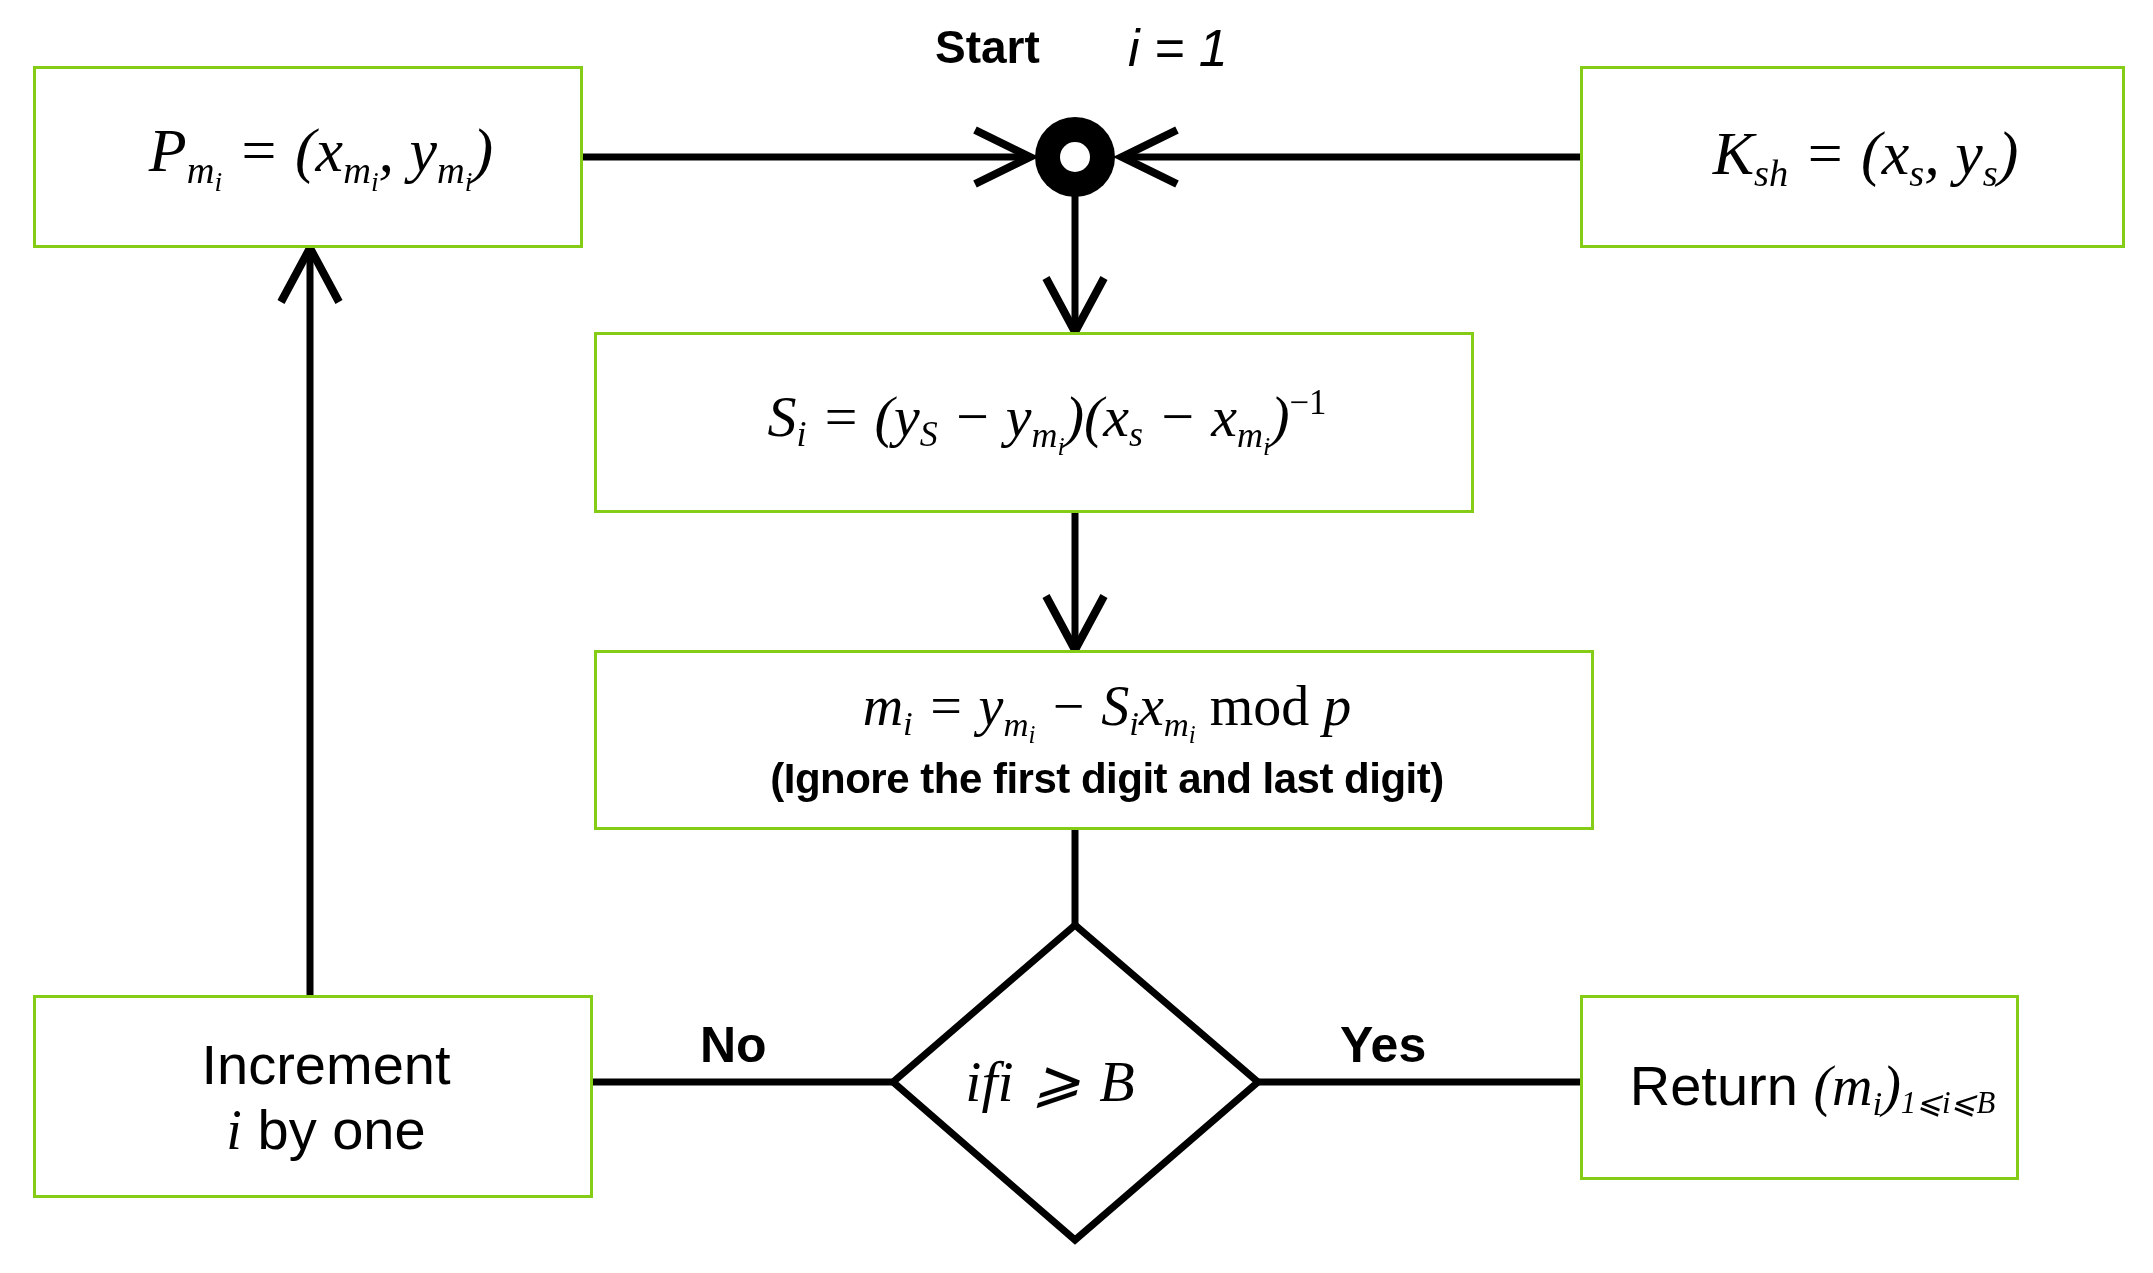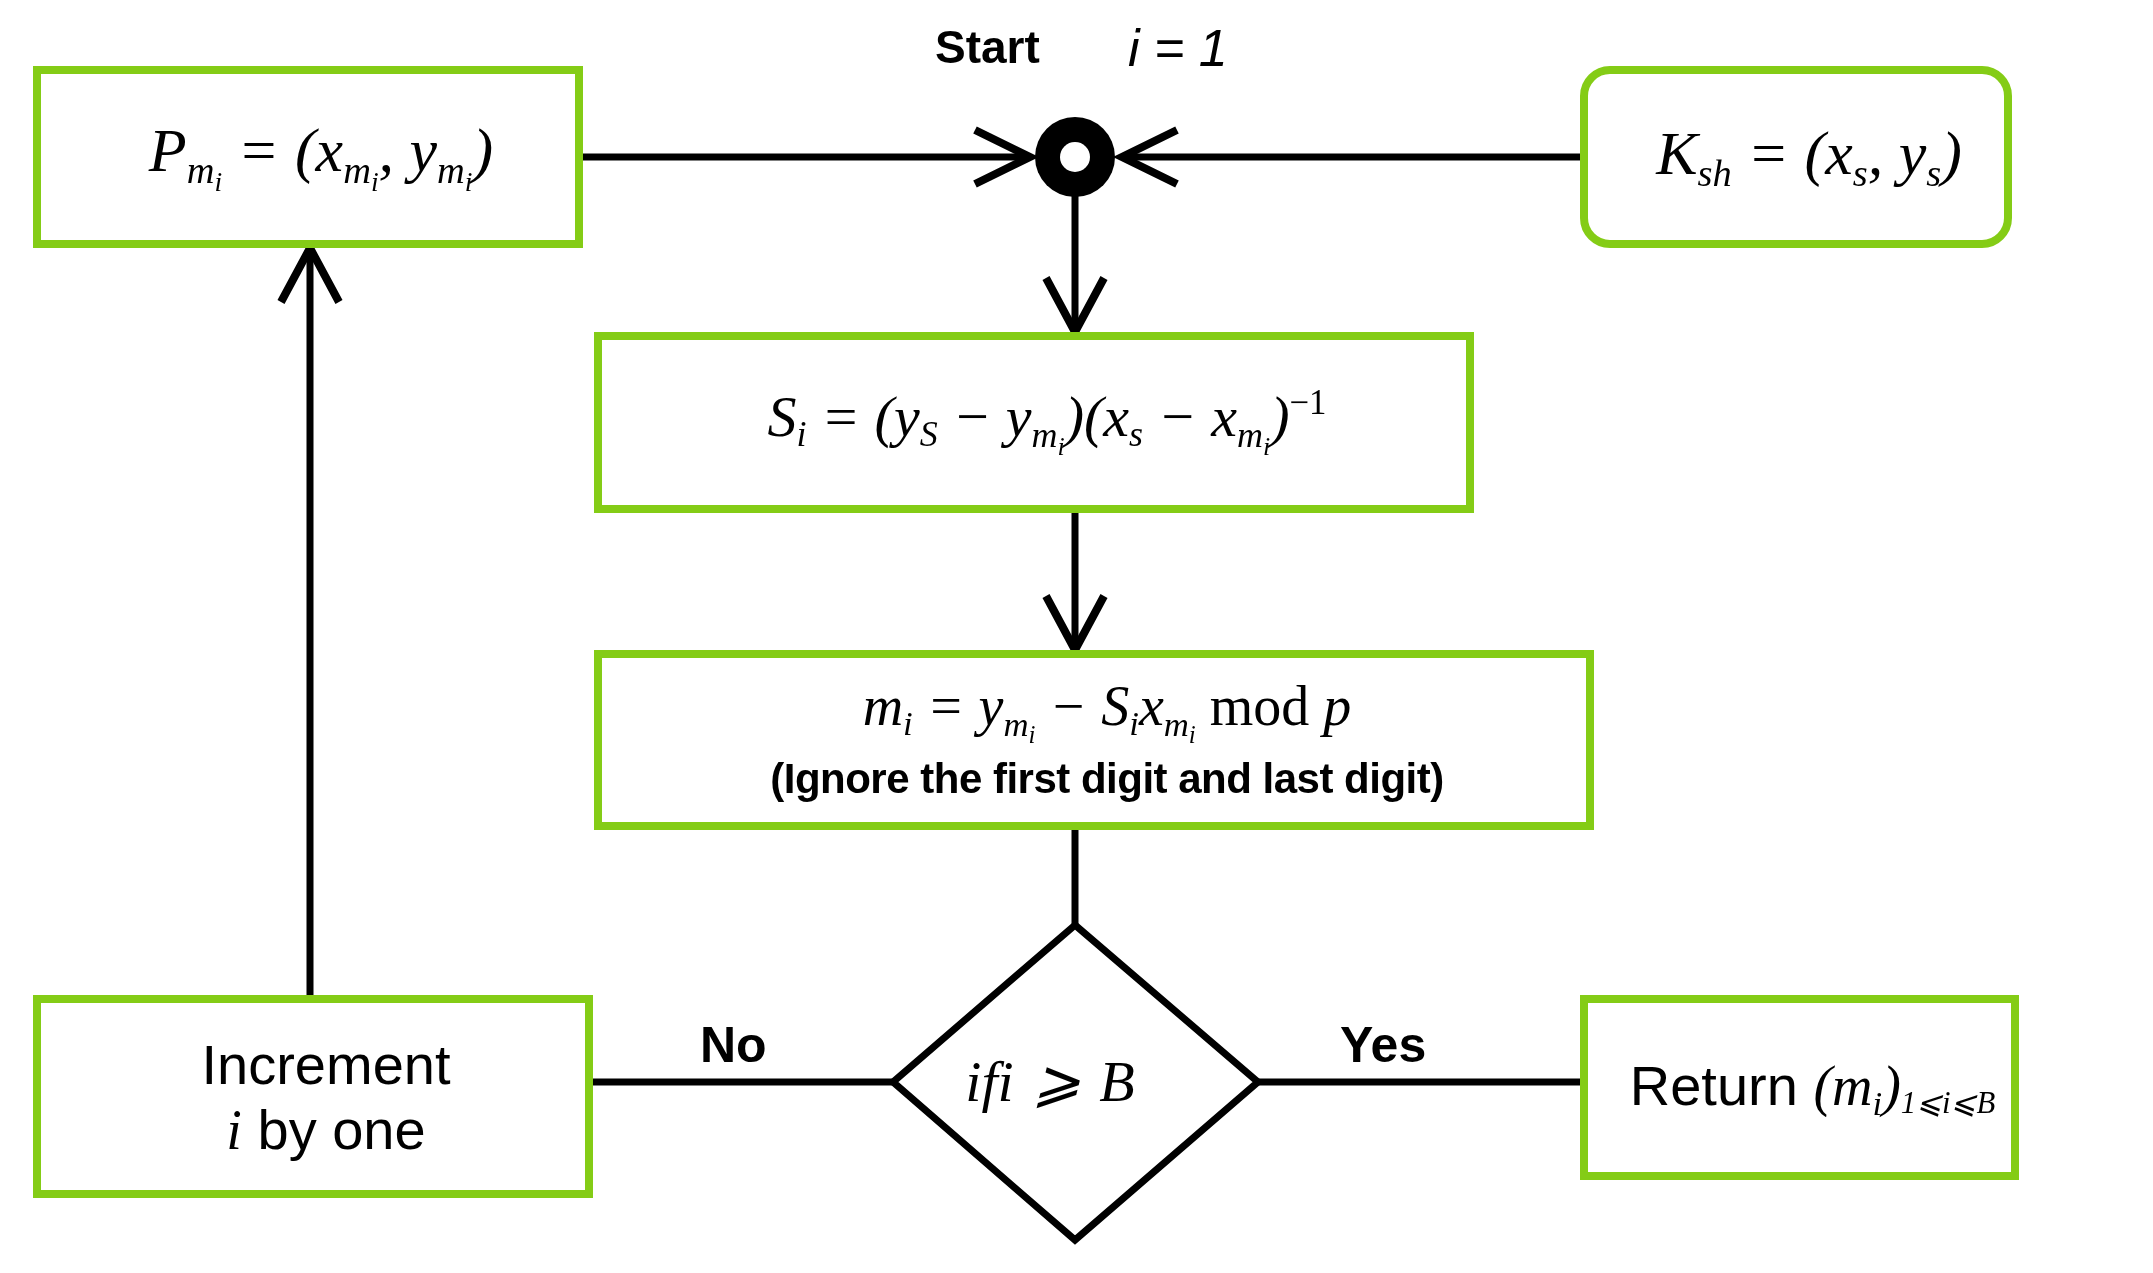--- a/index.html
+++ b/index.html
@@ -27,21 +27,21 @@
     position: absolute;
     box-sizing: border-box;
     display: flex;
     flex-direction: column;
     align-items: center;
     justify-content: center;
     background: #ffffff;
     color: #000000;
   }
   .boxnode {
-    border: 8px solid #84cc16;
+    border: 3px solid #84cc16;
     padding-left: 26px;
   }
   
   .math {
     font-family: "Liberation Serif", serif;
     font-style: italic;
     white-space: nowrap;
     line-height: 1.05;
   }
   .mathup {
@@ -68,21 +68,21 @@
     font-style: normal;
   }
   .sub-range {
     font-size: 0.55em;
     vertical-align: -0.26em;
     font-style: italic;
   }
 
   
   #node-pm       { left: 33px;   top: 66px;   width: 550px; height: 182px; font-size: 62px; }
-  #node-ksh      { left: 1580px; top: 66px;   width: 432px; height: 182px; font-size: 62px; border-radius: 30px; }
+  #node-ksh      { left: 1580px; top: 66px;   width: 545px; height: 182px; font-size: 62px; }
   #node-slope    { left: 594px;  top: 332px;  width: 880px; height: 181px; font-size: 58px; }
   #node-msg      { left: 594px;  top: 650px;  width: 1000px; height: 180px; font-size: 56px; }
   #node-increment{ left: 33px;   top: 995px;  width: 560px; height: 203px; font-size: 56px; }
   #node-return   { left: 1580px; top: 995px;  width: 439px; height: 185px; font-size: 56px; }
 
   .note {
     font-family: Liberation Sans, sans-serif;
     font-weight: bold;
     font-size: 42px;
     letter-spacing: -0.5px;

